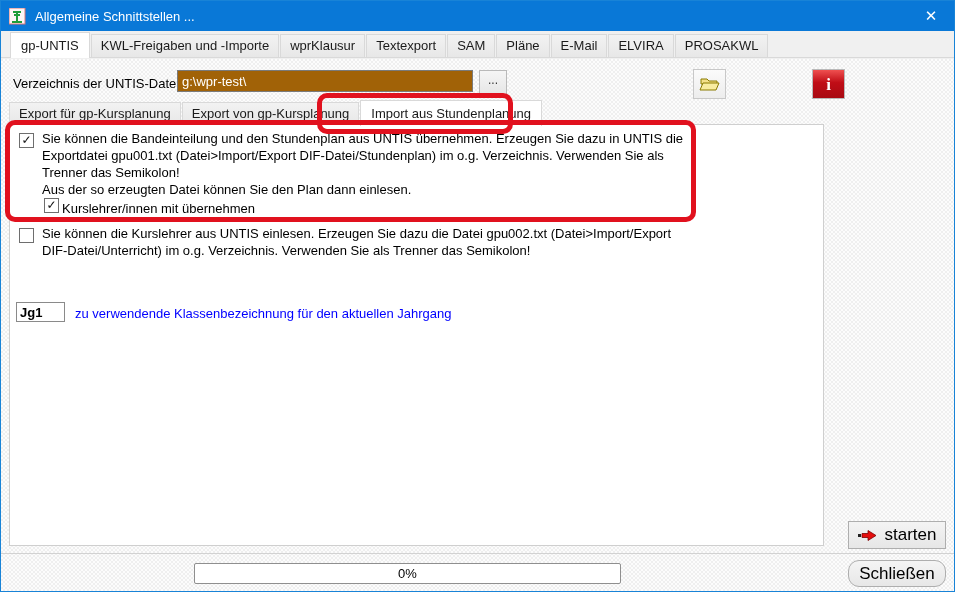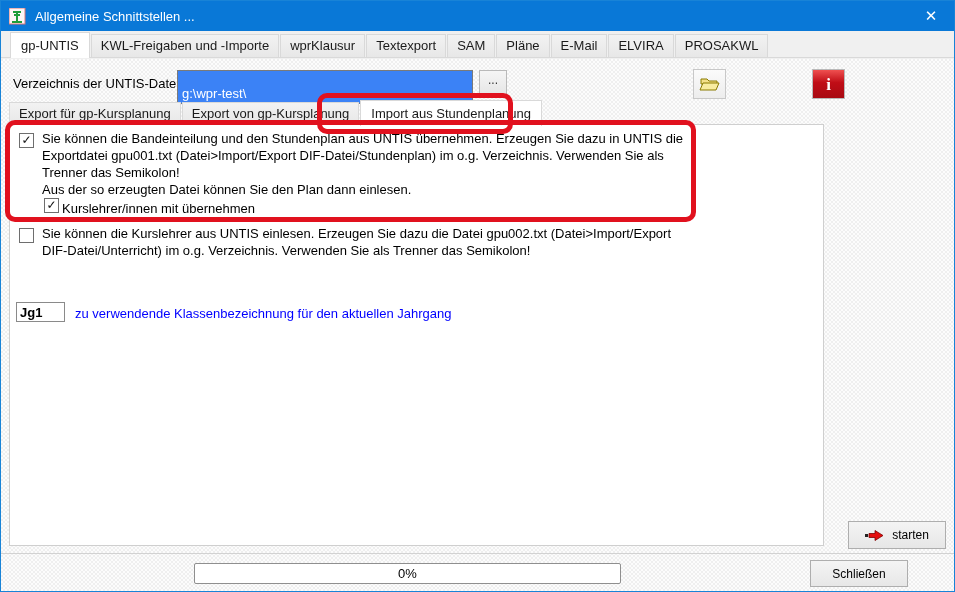--- a/index.html
+++ b/index.html
@@ -15,42 +15,42 @@
   .tabstrip{position:absolute;left:0;top:30px;width:100%;height:27px;display:flex;align-items:flex-end;padding-left:9px;box-sizing:border-box;border-bottom:1px solid #d9d9d9;background:#f0f0f0;}
   .tab{font-size:13px;color:#1a1a1a;background:linear-gradient(#f2f2f2,#e7e7e7);border:1px solid #d9d9d9;border-bottom:none;padding:3px 9px 4px 9px;margin-right:1px;white-space:nowrap;}
   .tab.active{background:#fff;padding:5px 10px 5px 10px;margin-bottom:-1px;position:relative;z-index:2;}
 
   
   .content{position:absolute;left:0;top:58px;width:100%;height:532px;
     background-image:repeating-conic-gradient(#fcfcfc 0% 25%, #efefef 0% 50%);
     background-size:4px 4px;}
 
   .dir-label{position:absolute;left:12px;top:75px;font-size:13px;color:#000;}
-  .dir-input{position:absolute;left:176px;top:69px;width:290px;height:20px;background:#3b82f6;border:1px solid #7a7a7a;color:#ffffff;font-size:13px;font-family:"Liberation Sans",sans-serif;padding:12px 0 0 4px;}
+  .dir-input{position:absolute;left:176px;top:69px;width:290px;height:20px;background:#a16207;border:1px solid #7a7a7a;color:#ffffff;font-size:13px;font-family:"Liberation Sans",sans-serif;padding:0 0 0 4px;}
   .browse-btn{position:absolute;left:478px;top:69px;width:26px;height:23px;background:linear-gradient(#f5f5f5,#e6e6e6);border:1px solid #b9b9b9;font-size:12px;color:#333;text-align:center;line-height:19px;}
   .icon-btn{position:absolute;width:31px;height:28px;display:flex;align-items:center;justify-content:center;border:1px solid #c8c8c8;background:linear-gradient(#fbfbfb,#ededed);}
   .folder-btn{left:692px;top:68px;}
   .info-btn{left:811px;top:68px;background:linear-gradient(#ef5050,#c00d16 45%,#a80a12);border:1px solid #b9b9b9;}
   .info-btn .i-glyph{color:#fff;font-family:"Liberation Serif",serif;font-weight:bold;font-size:17px;line-height:17px;}
 
   
   .innerstrip{position:absolute;left:8px;top:97px;height:27px;display:flex;align-items:flex-end;z-index:3;}
   .innerstrip .tab.active{z-index:4;}
 
   .panel{position:absolute;left:8px;top:123px;width:813px;height:420px;background:#fff;border:1px solid #cfcfcf;z-index:1;}
 
   .cb{position:absolute;width:13px;height:13px;background:#fff;border:1px solid #6e6e6e;font-size:12px;line-height:12px;text-align:center;color:#111;}
   .para{position:absolute;font-size:13px;line-height:17px;color:#000;}
 
   .jg-input{position:absolute;left:6px;top:177px;width:40px;height:18px;border:1px solid #8a8a8a;font-family:"Liberation Sans",sans-serif;font-size:13px;font-weight:bold;padding:0 4px 0 3px;color:#000;}
   .jg-label{position:absolute;left:65px;top:181px;font-size:13px;color:#0000ff;white-space:nowrap;}
 
-  .push-btn{position:absolute;width:96px;height:26px;background:linear-gradient(#f4f4f4,#e7e7e7);border:1px solid #aeaeae;display:flex;align-items:center;justify-content:center;font-size:12px;color:#000;gap:8px;}
+  .push-btn{position:absolute;width:96px;height:26px;background:linear-gradient(#f4f4f4,#e7e7e7);border:1px solid #aeaeae;display:flex;align-items:center;justify-content:center;font-size:17px;color:#000;gap:8px;}
   .start-btn{left:847px;top:520px;}
-  .close-dlg-btn{left:809px;top:559px;height:25px;}
+  .close-dlg-btn{left:847px;top:559px;height:25px;border-radius:11px;}
 
   .status-sep{position:absolute;left:0;top:552px;width:100%;border-top:1px solid #d2d2d2;}
   .records{position:absolute;left:8px;top:594px;font-size:13px;color:#000;font-style:italic;}
   .progress{position:absolute;left:193px;top:562px;width:425px;height:19px;background:#fff;border:1px solid #8f8f8f;border-radius:2px;text-align:center;font-size:13px;line-height:19px;color:#000;}
 
   
   .anno{position:absolute;border:5px solid #e1111e;border-radius:10px;pointer-events:none;z-index:20;}
   .anno-tab{left:316px;top:92px;width:186px;height:31px;}
   .anno-block{left:4px;top:119px;width:681px;height:92px;}
 </style>

